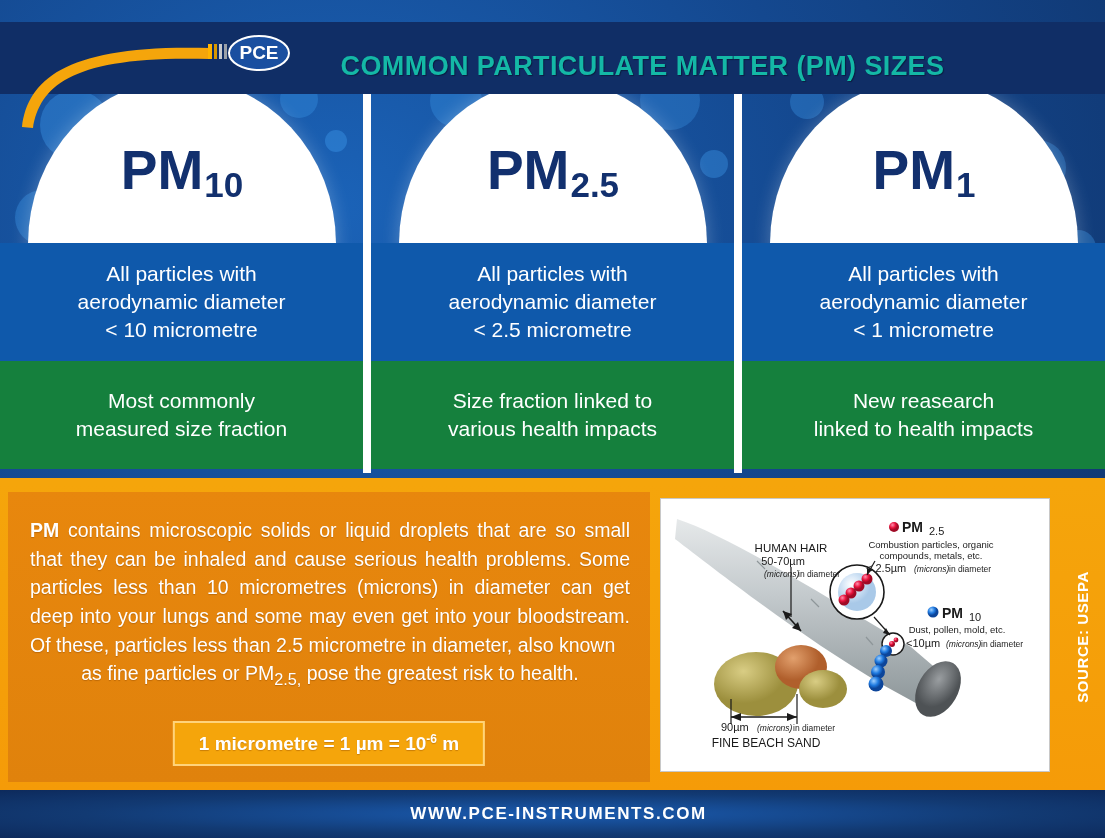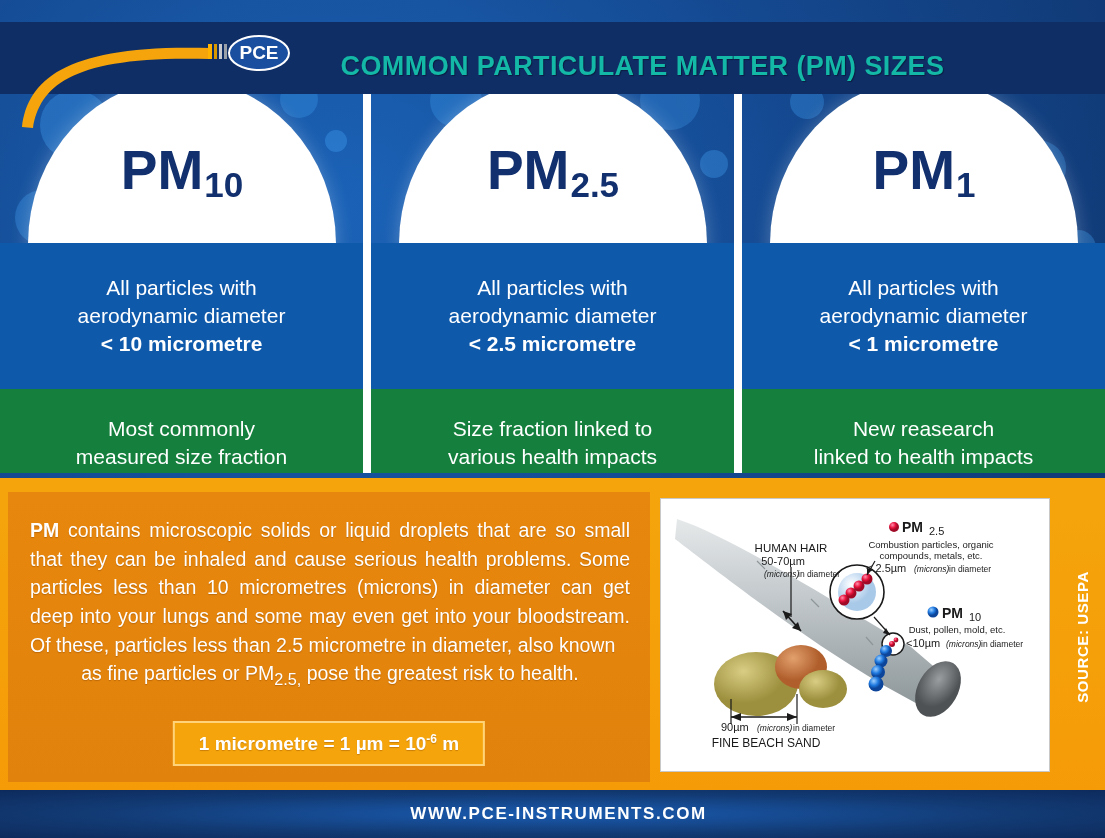--- a/index.html
+++ b/index.html
@@ -90,26 +90,26 @@
   .dome-label {
     position: absolute; top: 78px; left: 0; width: 100%;
     text-align: center;
     color: #12306e; font-weight: 700; font-size: 55px; line-height: 1;
   }
   .dome-label sub {
     font-size: 35px; font-weight: 700; vertical-align: baseline;
     position: relative; top: 8px; left: 1px;
   }
   .card-mid {
-    height: 146px; background: #0f59ab;
+    height: 118px; background: #0f59ab;
     display: flex; flex-direction: column; align-items: center; justify-content: center;
     color: #ffffff; font-size: 21px; line-height: 1.32; text-align: center;
     padding: 0 12px;
   }
-  .card-mid .bold { font-weight: 700; }
+  .card-mid .bold { font-weight: 400; }
   .card-low {
     height: 108px; background: #15803d;
     display: flex; flex-direction: column; align-items: center; justify-content: center;
     color: #ffffff; font-size: 21px; line-height: 1.32; text-align: center;
     padding: 0 8px;
   }
   .white-gutter {
     position: absolute; top: 65px; width: 8px; height: 408px;
     background: #ffffff; z-index: 15;
   }

